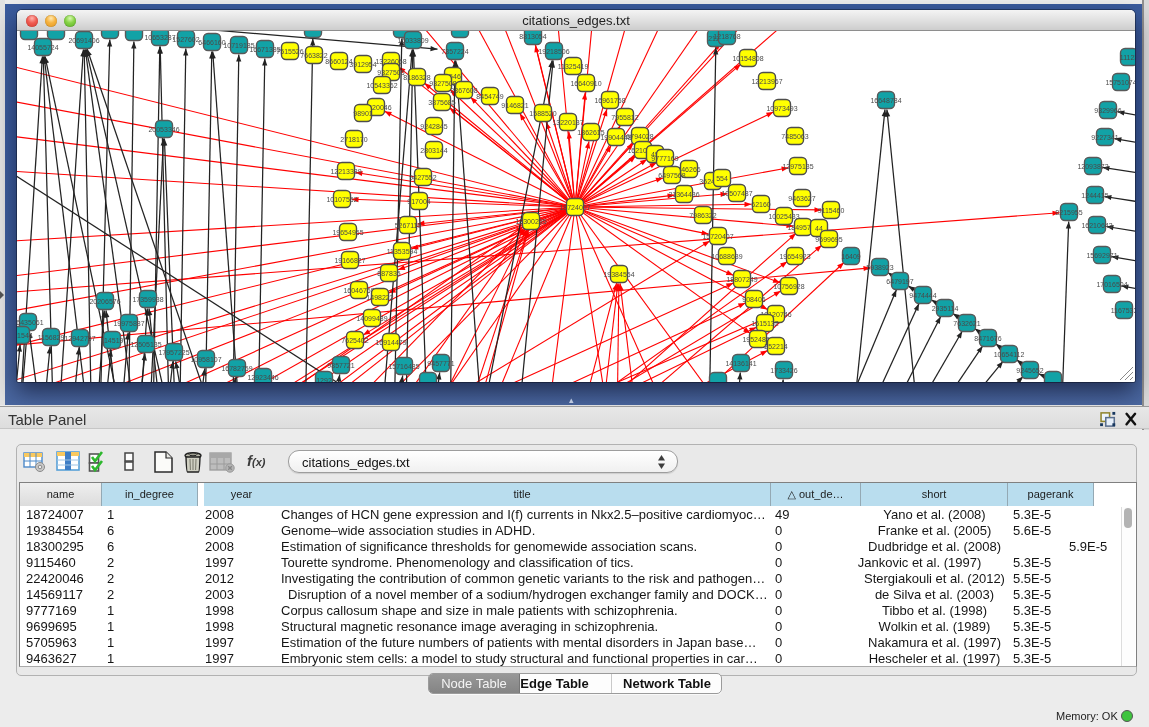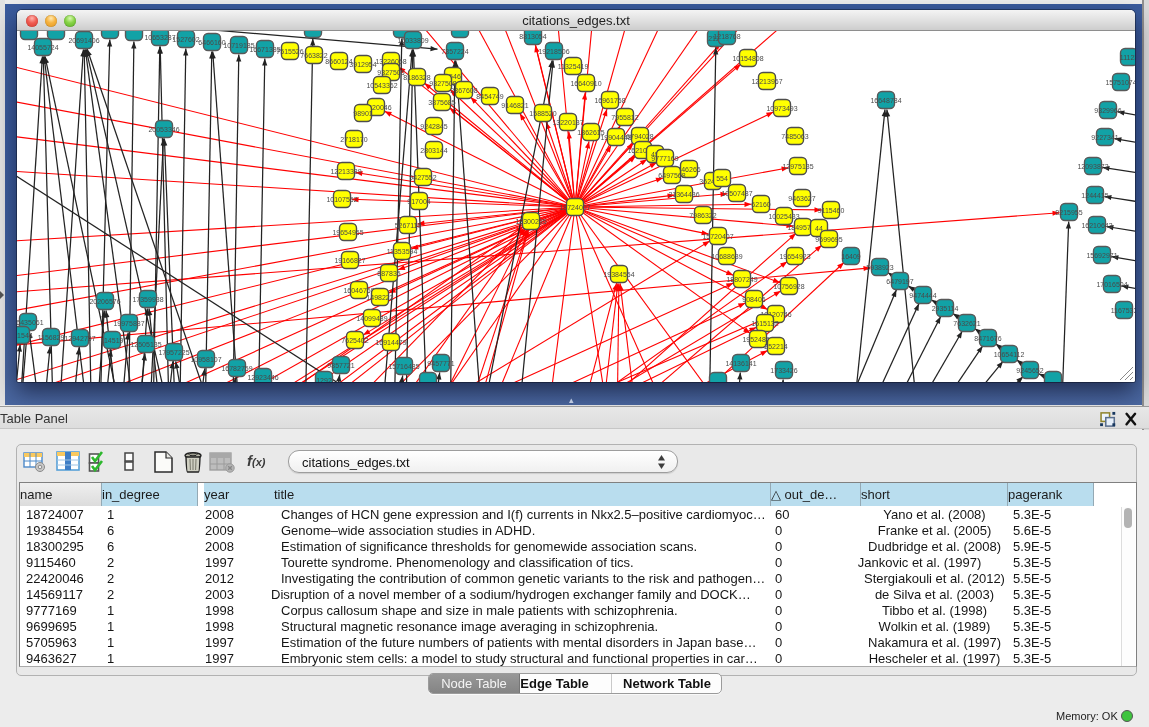--- a/index.html
+++ b/index.html
@@ -19,31 +19,31 @@
 #tl1{left:9px;background:radial-gradient(circle at 50% 28%,#ffb3ad 0%,#f05b51 45%,#d63e33 100%);box-shadow:inset 0 0 1px #a02622}
 #tl2{left:28px;background:radial-gradient(circle at 50% 28%,#ffe9b0 0%,#f6b23e 45%,#e29a27 100%);box-shadow:inset 0 0 1px #9a6a10}
 #tl3{left:47px;background:radial-gradient(circle at 50% 28%,#d7f8b0 0%,#86d345 45%,#5daf2a 100%);box-shadow:inset 0 0 1px #3f7d16}
 #lstrip{position:absolute;left:0;top:0;width:5px;height:405px;background:#e3e3e3}
 #ltri{position:absolute;left:0px;top:291px;width:0;height:0;border-top:4px solid transparent;
  border-bottom:4px solid transparent;border-left:4px solid #555}
 #splitter{position:absolute;left:569px;top:395px;color:#bcc7dd;font-size:9px}
 #tphead{position:absolute;left:0;top:406px;width:1149px;height:23px;
  background:linear-gradient(180deg,#e7e7e7,#dddddd);border-top:1px solid #9a9a9a;
  border-bottom:1px solid #c6c6c6}
-#tphead .t{position:absolute;left:0;top:4px;font-size:13px;color:#333}
+#tphead .t{position:absolute;left:8px;top:4px;font-size:15px;color:#333}
 #panelbody{position:absolute;left:0;top:430px;width:1149px;height:297px;background:#ececec}
 #innerpanel{position:absolute;left:16px;top:444px;width:1121px;height:232px;
  background:#e9e9e9;border:1px solid #b2b2b2;border-radius:5px}
 #dropdown{position:absolute;left:288px;top:450px;width:390px;height:23px;background:linear-gradient(180deg,#ffffff,#f0f0f0);
  border:1px solid #9d9d9d;border-radius:11px;box-shadow:0 1px 1px rgba(0,0,0,.12)}
 #dropdown .t{position:absolute;left:13px;top:4px;font-size:13px;color:#111}
 #scrollarea{position:absolute;left:19px;top:482px;width:1118px;height:185px;background:#fff;
  border:1px solid #808080;border-bottom:1px solid #aaa}
 .hcell{position:absolute;top:483px;height:23px;background:#b9ddee;border-right:1px solid #94a9b4;
- font-size:13px;color:#1c1c1c;text-align:left;line-height:23px;overflow:hidden}
+ font-size:11px;color:#1c1c1c;text-align:center;line-height:23px;overflow:hidden}
 .trow{position:absolute;height:16px;font-size:13px;color:#151515;white-space:nowrap}
 .trow span{position:absolute;top:0;line-height:15px}
 .trow .ctr{text-align:center}
 #vscroll{position:absolute;left:1121px;top:507px;width:14px;height:159px;background:#fdfdfd;border-left:1px solid #ddd}
 #vthumb{position:absolute;left:1124px;top:508px;width:8px;height:20px;background:#b3b3b3;border-radius:4px}
 #tabs{position:absolute;left:428px;top:673px;width:294px;height:21px;border:1px solid #9b9b9b;
  border-radius:5px;background:#fdfdfd;box-shadow:0 1px 0 rgba(255,255,255,.7)}
 .tab{position:absolute;top:0;height:19px;font-size:13px;font-weight:700;text-align:center;line-height:19px;color:#111}
 #tab1{left:0;width:91px;background:linear-gradient(180deg,#989898,#848484);color:#f4f4f4;
  border-radius:4px 0 0 4px;border-right:1px solid #767676;font-weight:400}
@@ -751,41 +751,41 @@
 <div class="hcell" style="left:204px;width:76px">year</div>
 <div class="hcell" style="left:274px;width:497px">title</div>
 <div class="hcell" style="left:771px;width:90px">△ out_de…</div>
 <div class="hcell" style="left:861px;width:147px">short</div>
 <div class="hcell" style="left:1008px;width:86px">pagerank</div>
 <div class="trow" style="top:507px">
     <span style="left:26px">18724007</span>
     <span style="left:107px">1</span>
     <span style="left:205px">2008</span>
     <span style="left:281px">Changes of HCN gene expression and I(f) currents in Nkx2.5–positive cardiomyoc…</span>
-    <span style="left:775px">60</span>
+    <span style="left:775px">49</span>
     <span class="ctr" style="left:861px;width:147px">Yano et al. (2008)</span>
     <span style="left:1013px">5.3E-5</span>
   </div>
 <div class="trow" style="top:523px">
     <span style="left:26px">19384554</span>
     <span style="left:107px">6</span>
     <span style="left:205px">2009</span>
     <span style="left:281px">Genome–wide association studies in ADHD.</span>
     <span style="left:775px">0</span>
     <span class="ctr" style="left:861px;width:147px">Franke et al. (2005)</span>
     <span style="left:1013px">5.6E-5</span>
   </div>
 <div class="trow" style="top:539px">
     <span style="left:26px">18300295</span>
     <span style="left:107px">6</span>
     <span style="left:205px">2008</span>
     <span style="left:281px">Estimation of significance thresholds for genomewide association scans.</span>
     <span style="left:775px">0</span>
     <span class="ctr" style="left:861px;width:147px">Dudbridge et al. (2008)</span>
-    <span style="left:1013px">5.9E-5</span>
+    <span style="left:1069px">5.9E-5</span>
   </div>
 <div class="trow" style="top:555px">
     <span style="left:26px">9115460</span>
     <span style="left:107px">2</span>
     <span style="left:205px">1997</span>
     <span style="left:281px">Tourette syndrome. Phenomenology and classification of tics.</span>
     <span style="left:775px">0</span>
     <span class="ctr" style="left:846px;width:147px">Jankovic et al. (1997)</span>
     <span style="left:1013px">5.3E-5</span>
   </div>
@@ -795,21 +795,21 @@
     <span style="left:205px">2012</span>
     <span style="left:281px">Investigating the contribution of common genetic variants to the risk and pathogen…</span>
     <span style="left:775px">0</span>
     <span class="ctr" style="left:861px;width:147px">Stergiakouli et al. (2012)</span>
     <span style="left:1013px">5.5E-5</span>
   </div>
 <div class="trow" style="top:587px">
     <span style="left:26px">14569117</span>
     <span style="left:107px">2</span>
     <span style="left:205px">2003</span>
-    <span style="left:271px">Disruption of a novel member of a sodium/hydrogen exchanger family and DOCK…</span>
+    <span style="left:288px">Disruption of a novel member of a sodium/hydrogen exchanger family and DOCK…</span>
     <span style="left:775px">0</span>
     <span class="ctr" style="left:861px;width:147px">de Silva et al. (2003)</span>
     <span style="left:1013px">5.3E-5</span>
   </div>
 <div class="trow" style="top:603px">
     <span style="left:26px">9777169</span>
     <span style="left:107px">1</span>
     <span style="left:205px">1998</span>
     <span style="left:281px">Corpus callosum shape and size in male patients with schizophrenia.</span>
     <span style="left:775px">0</span>

